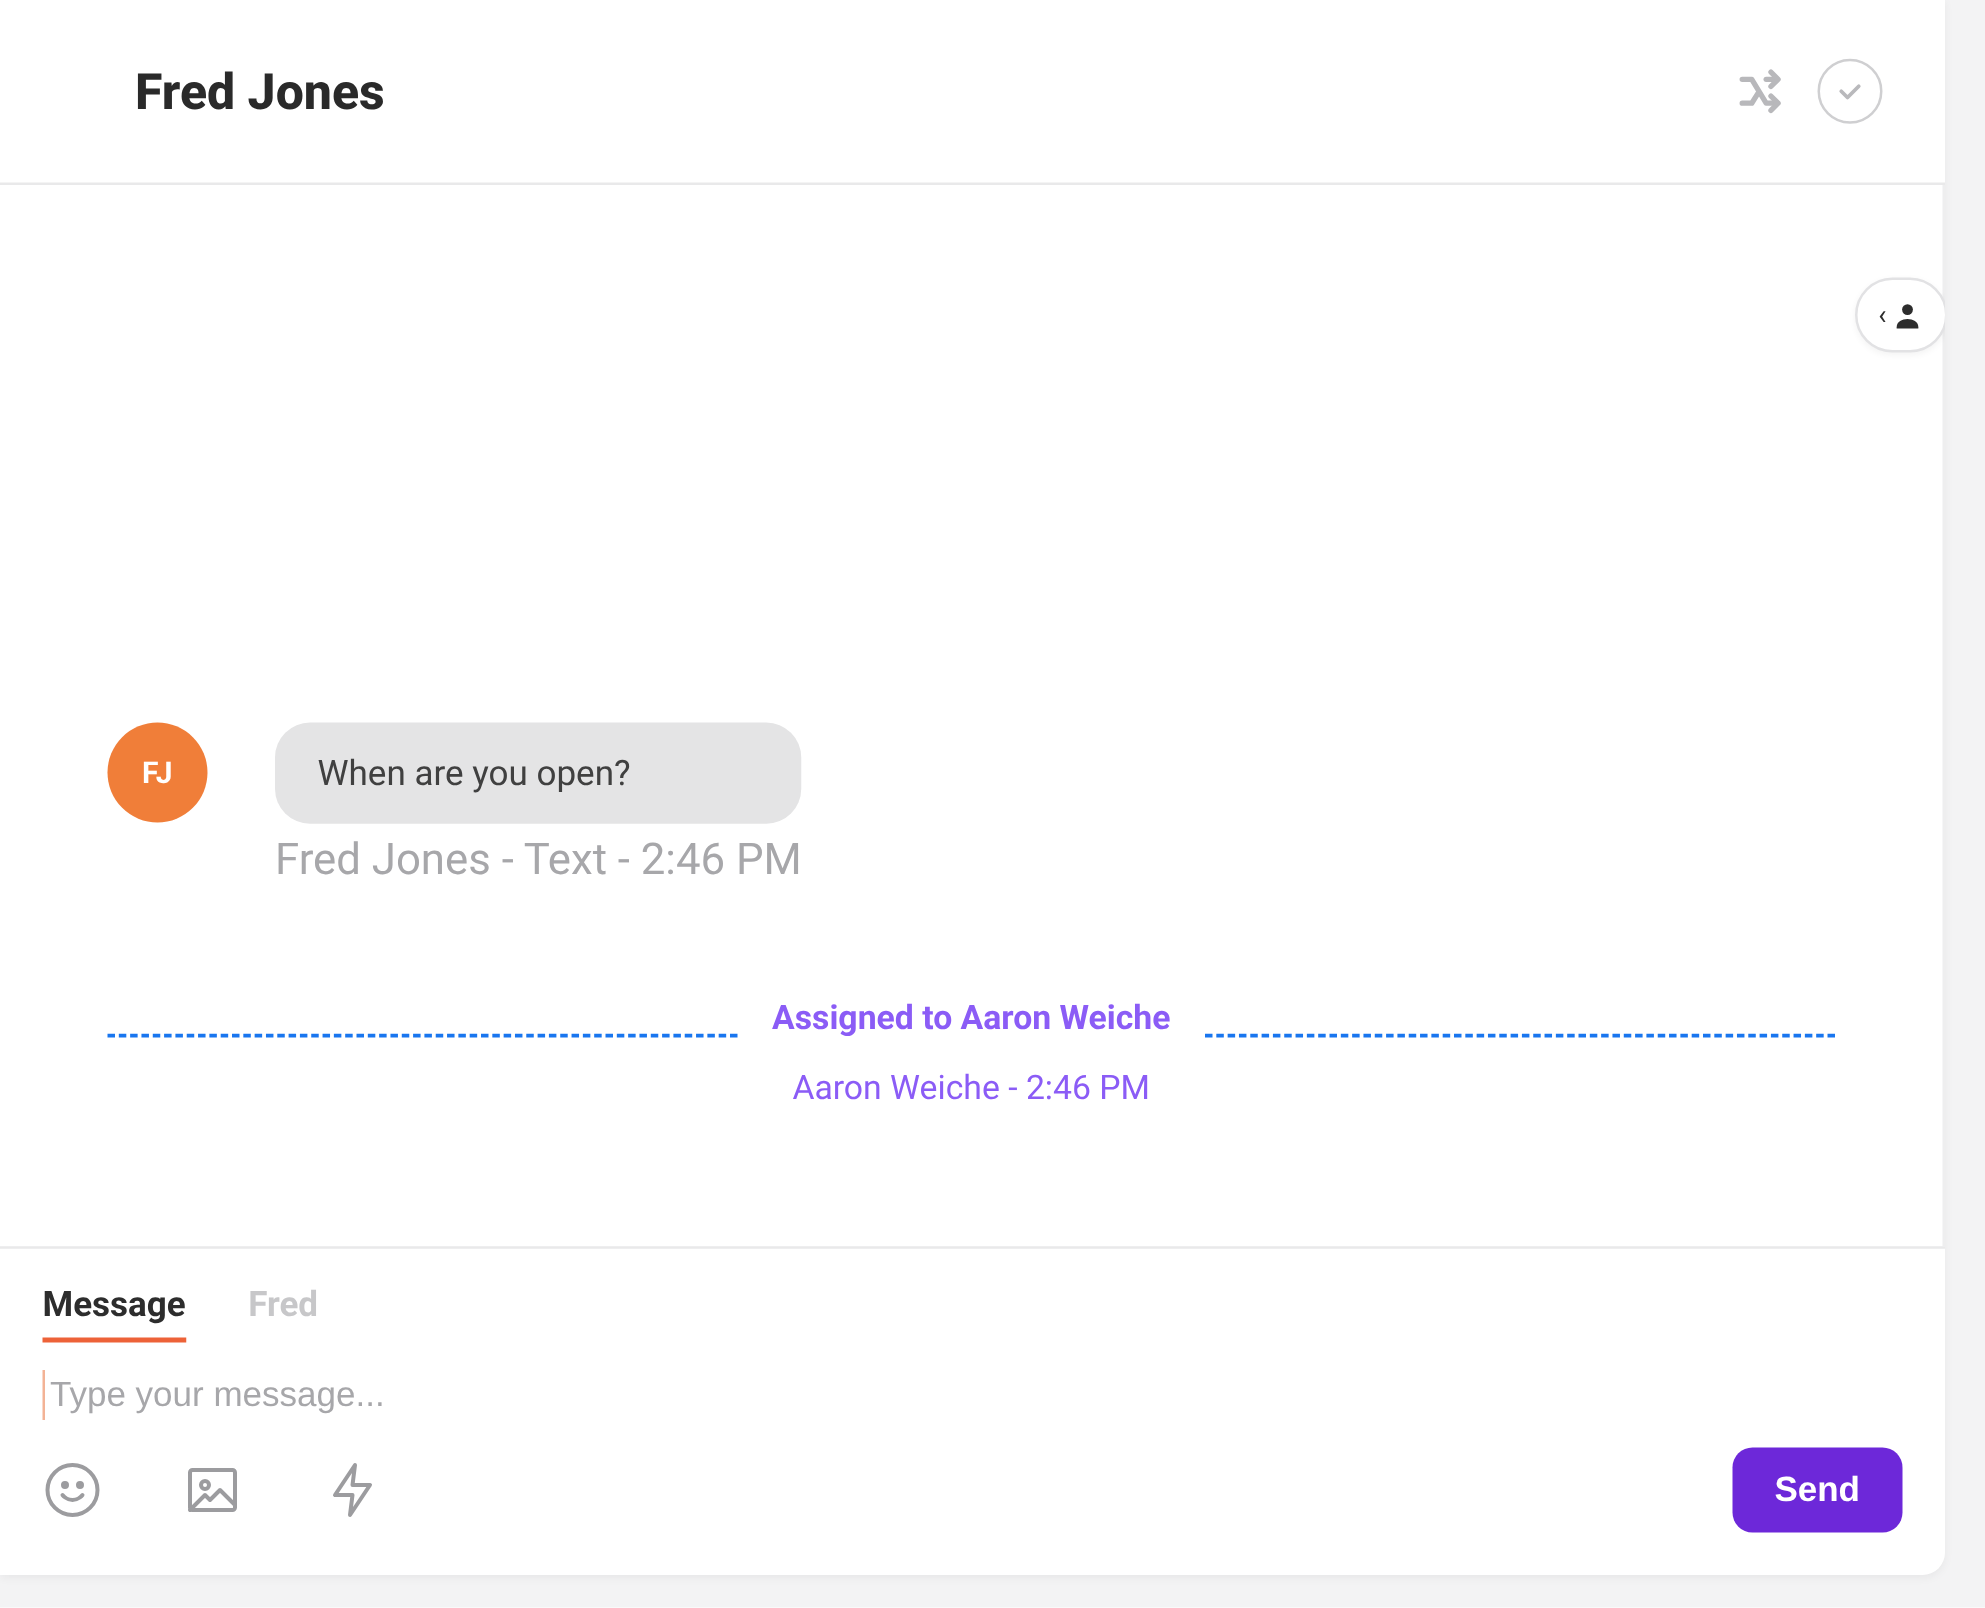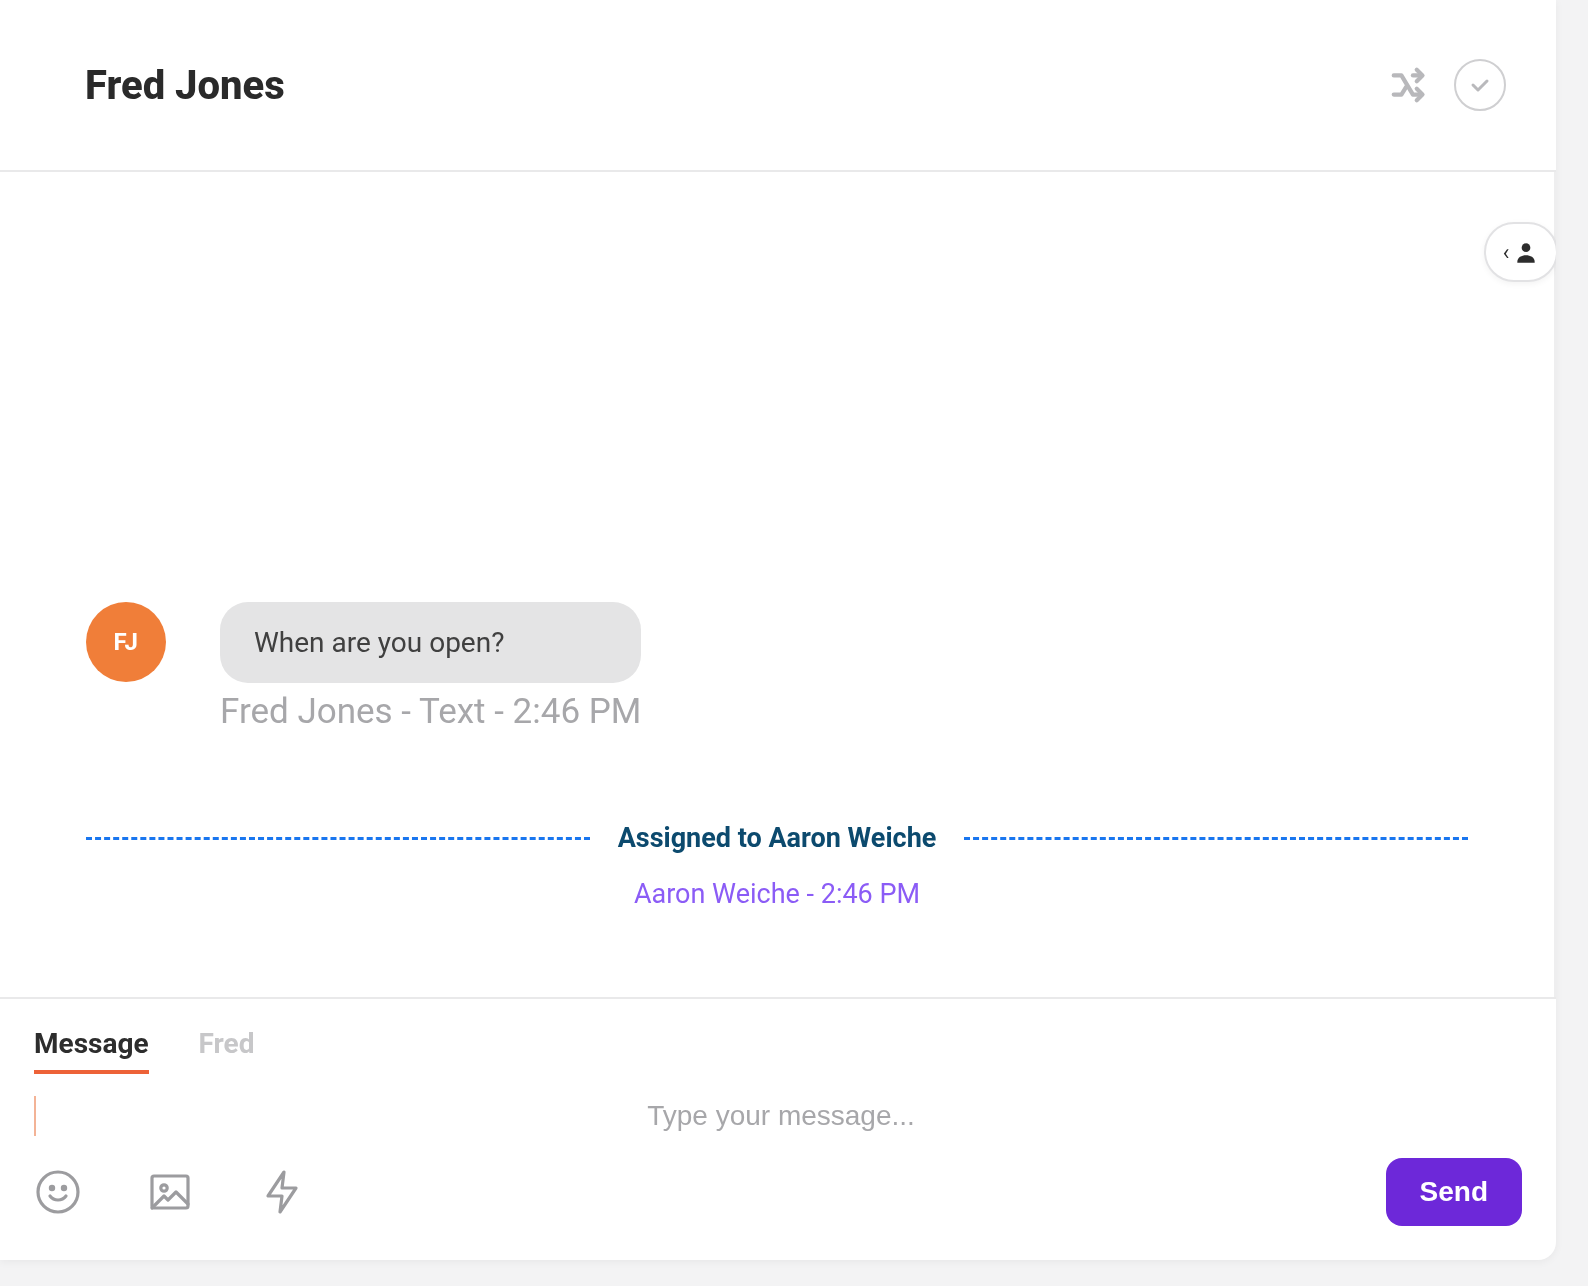--- a/index.html
+++ b/index.html
@@ -20,26 +20,26 @@
     background: #fff;
     border-radius: 0 0 18px 0;
     box-shadow: 0 2px 8px rgba(0,0,0,0.05);
     display: flex;
     flex-direction: column;
     overflow: hidden;
   }
 
   
   .header {
-    height: 172px;
+    height: 148px;
     border-bottom: 2px solid #e9e9ea;
     display: flex;
     align-items: center;
     justify-content: space-between;
-    padding: 0 50px 0 85px;
+    padding: 0 50px 0 108px;
   }
   .header-title {
     font-size: 40px;
     font-weight: 800;
     color: #2a2a2a;
   }
   .header-actions {
     display: flex;
     align-items: center;
     gap: 20px;
@@ -110,23 +110,23 @@
 
   .divider-row {
     position: absolute;
     left: 86px;
     right: 86px;
     top: 650px;
     text-align: center;
   }
   .dashed-line {
     display: flex;
-    align-items: center;
+    align-items: flex-end;
     gap: 28px;
-    color: #0c4a6e;
+    color: #8b5cf6;
     font-weight: 700;
     font-size: 27px;
   }
   .dashed-line::before,
   .dashed-line::after {
     content: "";
     flex: 1;
     border-top: 3px dashed #1976ef;
   }
   .divider-meta {
@@ -186,21 +186,20 @@
     margin-right: 4px;
     height: 40px;
   }
   .msg-input {
     flex: 1;
     border: none;
     outline: none;
     font-size: 28px;
     color: #3a3a3c;
     background: transparent;
-    text-align: center;
   }
   .msg-input::placeholder { color: #a7a7aa; }
 
   .composer-bottom {
     display: flex;
     align-items: center;
     justify-content: space-between;
   }
   .composer-icons {
     display: flex;

